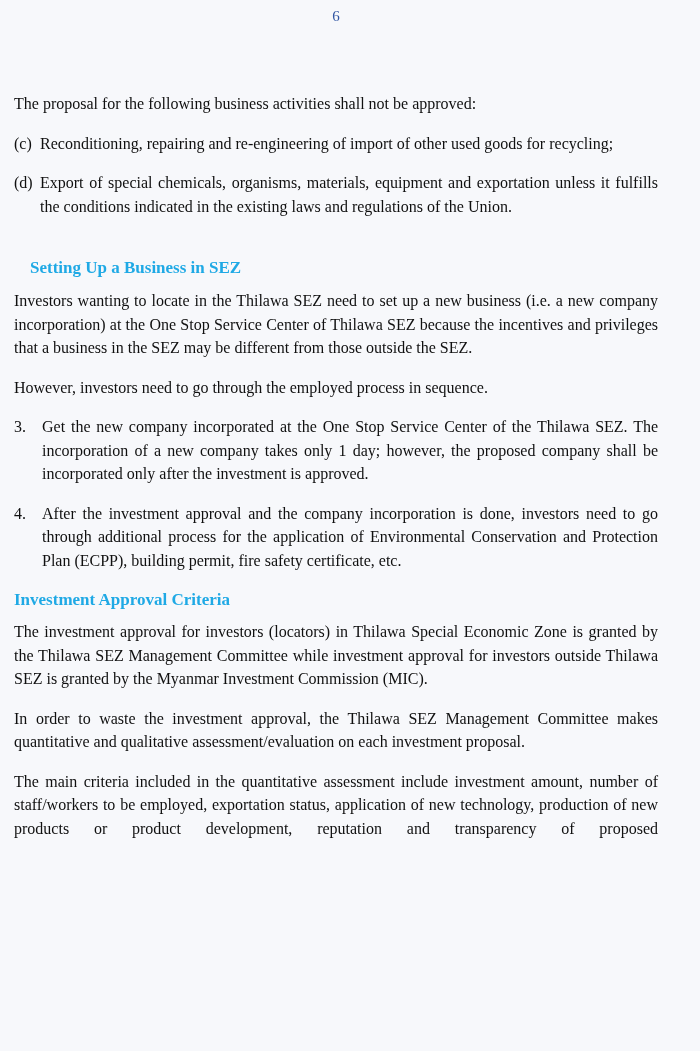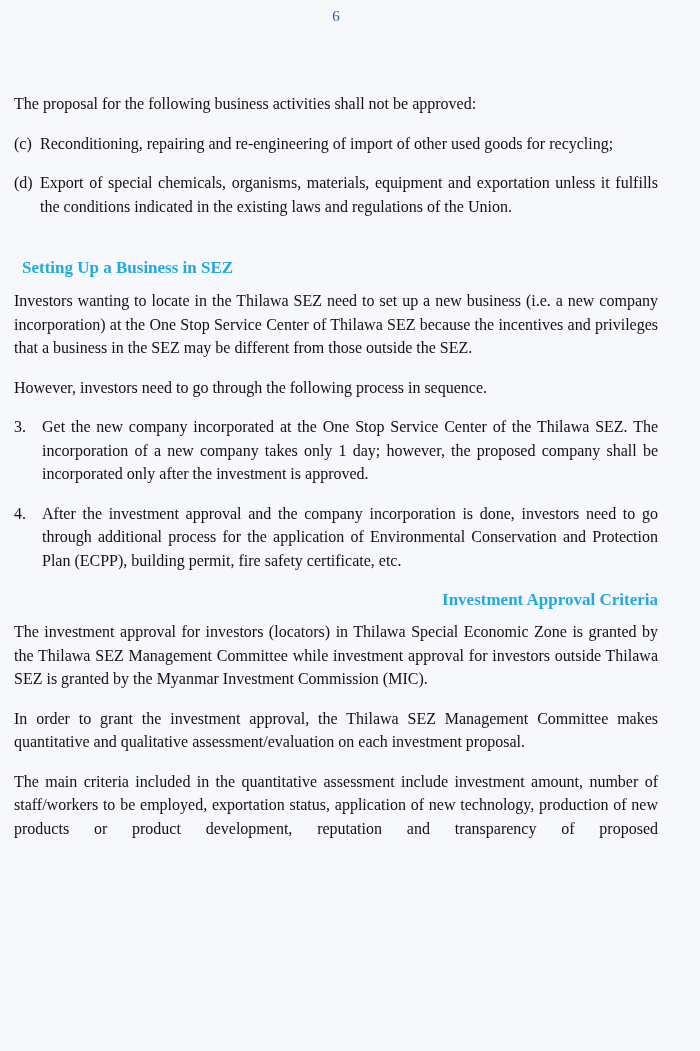--- a/index.html
+++ b/index.html
@@ -62,25 +62,24 @@
   .step-item .item-label {
     display: inline-block;
     width: 28px;
     text-indent: 0;
   }
   .section-heading {
     font-size: 17px;
     line-height: 24px;
     font-weight: bold;
     color: #1fa9e5;
-    margin: 38px 0 9px 8px;
+    margin: 38px 0 9px 16px;
   }
   .section-heading.tight {
     margin: 10px 0 8px 0;
-    text-align: right;
   }
 </style>
 </head>
 <body>
 
 <div class="page">
 
   <div class="page-number">6</div>
 
   <p class="intro-para">The proposal for the following business activities shall not be approved:</p>
@@ -88,29 +87,29 @@
 
 
   <p class="hang-item"><span class="item-label">(c)</span><span>Reconditioning, repairing and re-engineering of import of other used goods for recycling;</span></p>
 
   <p class="hang-item"><span class="item-label">(d)</span><span>Export of special chemicals, organisms, materials, equipment and exportation unless it fulfills the conditions indicated in the existing laws and regulations of the Union.</span></p>
 
   <h2 class="section-heading">Setting Up a Business in SEZ</h2>
 
   <p class="para">Investors wanting to locate in the Thilawa SEZ need to set up a new business (i.e. a new company incorporation) at the One Stop Service Center of Thilawa SEZ because the incentives and privileges that a business in the SEZ may be different from those outside the SEZ.</p>
 
-  <p class="para">However, investors need to go through the following process in sequence.</p>
+  <p class="para">However, investors need to go through the employed process in sequence.</p>
 
 
 
   <p class="step-item"><span class="item-label">3.</span><span>Get the new company incorporated at the One Stop Service Center of the Thilawa SEZ. The incorporation of a new company takes only 1 day; however, the proposed company shall be incorporated only after the investment is approved.</span></p>
 
   <p class="step-item"><span class="item-label">4.</span><span>After the investment approval and the company incorporation is done, investors need to go through additional process for the application of Environmental Conservation and Protection Plan (ECPP), building permit, fire safety certificate, etc.</span></p>
 
   <h2 class="section-heading tight">Investment Approval Criteria</h2>
 
   <p class="para tight">The investment approval for investors (locators) in Thilawa Special Economic Zone is granted by the Thilawa SEZ Management Committee while investment approval for investors outside Thilawa SEZ is granted by the Myanmar Investment Commission (MIC).</p>
 
-  <p class="para tight">In order to grant the investment approval, the Thilawa SEZ Management Committee makes quantitative and qualitative assessment/evaluation on each investment proposal.</p>
+  <p class="para tight">In order to waste the investment approval, the Thilawa SEZ Management Committee makes quantitative and qualitative assessment/evaluation on each investment proposal.</p>
 
   <p class="para tight continues">The main criteria included in the quantitative assessment include investment amount, number of staff/workers to be employed, exportation status, application of new technology, production of new products or product development, reputation and transparency of proposed</p>
 
 </div>
 
 </body></html>

